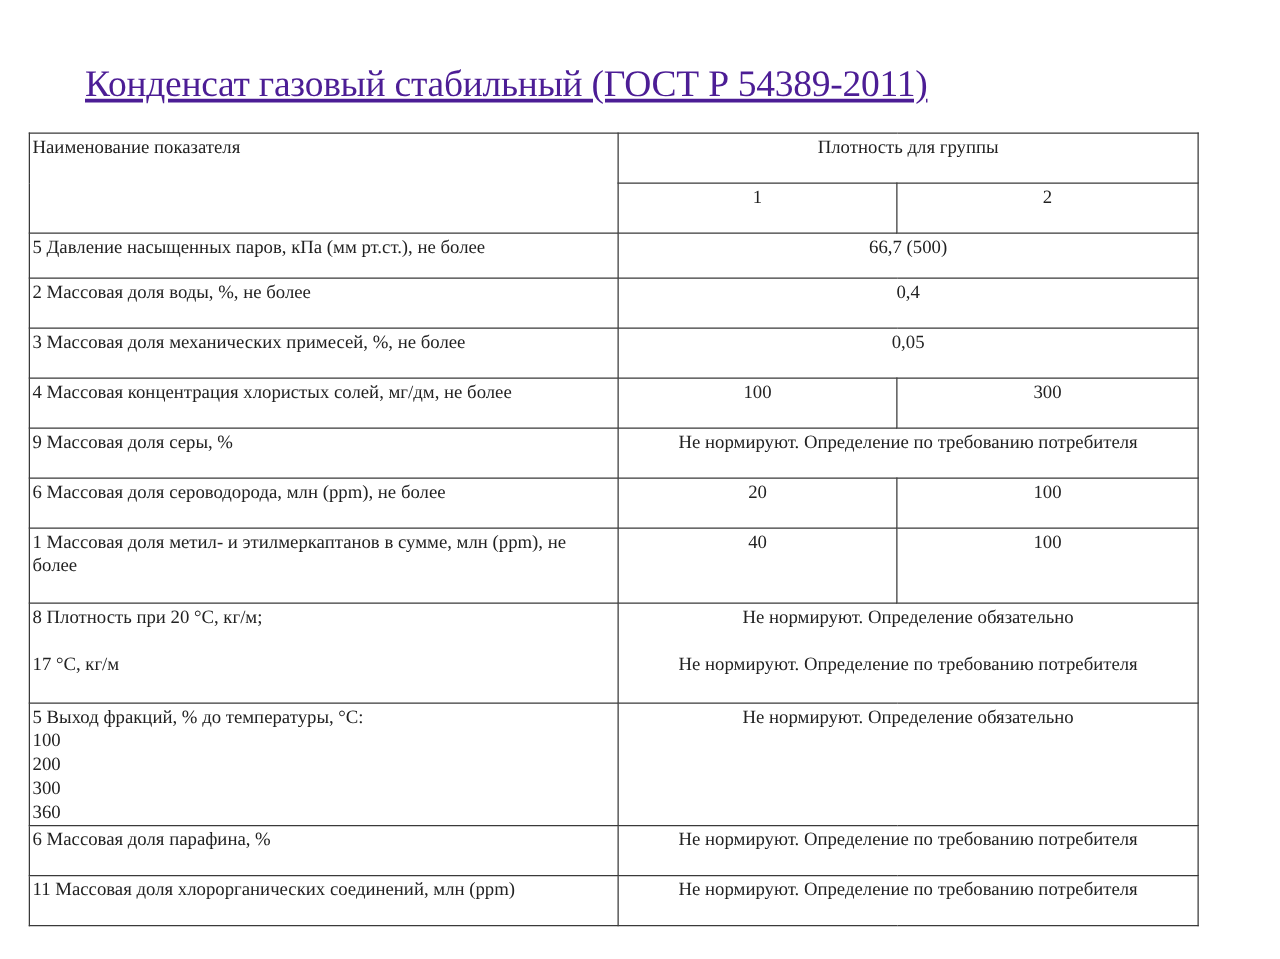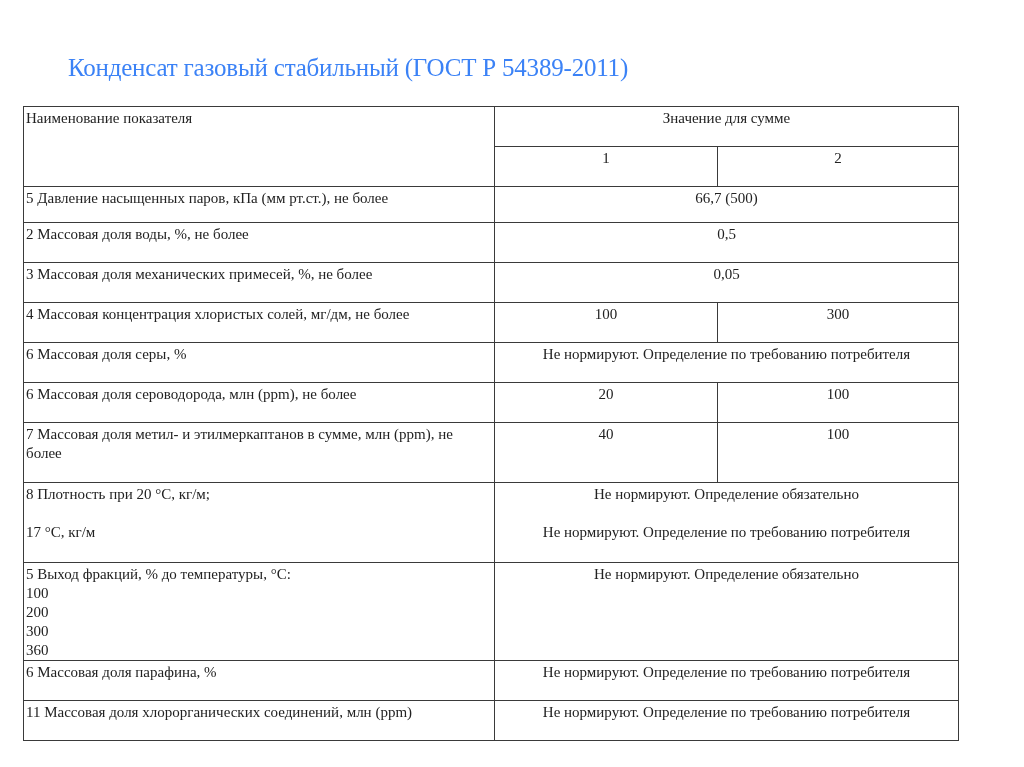--- a/index.html
+++ b/index.html
@@ -12,25 +12,26 @@
       height: 767px;
       position: relative;
       overflow: hidden;
       font-family: "Liberation Serif", "DejaVu Serif", serif;
       color: #1a1a1a;
     }
     .title {
       position: absolute;
       left: 68px;
       top: 52px;
-      font-size: 25px;
+      font-size: 30px;
       line-height: 32px;
-      color: #3b82f6;
+      color: #4c1d95;
       letter-spacing: -0.2px;
       white-space: nowrap;
+      text-decoration: underline;
     }
     table.spec {
       position: absolute;
       left: 23px;
       top: 106px;
       width: 935px;
       border-collapse: collapse;
       table-layout: fixed;
       font-size: 15px;
       line-height: 19px;
@@ -58,55 +59,55 @@
 
 <table class="spec">
   <colgroup>
     <col class="name">
     <col class="g1">
     <col class="g2">
   </colgroup>
   <tbody>
     <tr style="height:40px">
       <td rowspan="2">Наименование показателя</td>
-      <td colspan="2" class="c">Значение для сумме</td>
+      <td colspan="2" class="c">Плотность для группы</td>
     </tr>
     <tr style="height:40px">
       <td class="c">1</td>
       <td class="c">2</td>
     </tr>
 
     <tr style="height:36px">
       <td>5 Давление насыщенных паров, кПа (мм рт.ст.), не более</td>
       <td colspan="2" class="c">66,7 (500)</td>
     </tr>
     <tr style="height:40px">
       <td>2 Массовая доля воды, %, не более</td>
-      <td colspan="2" class="c">0,5</td>
+      <td colspan="2" class="c">0,4</td>
     </tr>
     <tr style="height:40px">
       <td>3 Массовая доля механических примесей, %, не более</td>
       <td colspan="2" class="c">0,05</td>
     </tr>
     <tr style="height:40px">
       <td>4 Массовая концентрация хлористых солей, мг/дм, не более</td>
       <td class="c">100</td>
       <td class="c">300</td>
     </tr>
     <tr style="height:40px">
-      <td>6 Массовая доля серы, %</td>
+      <td>9 Массовая доля серы, %</td>
       <td colspan="2" class="c">Не нормируют. Определение по требованию потребителя</td>
     </tr>
     <tr style="height:40px">
       <td>6 Массовая доля сероводорода, млн (ppm), не более</td>
       <td class="c">20</td>
       <td class="c">100</td>
     </tr>
     <tr style="height:60px">
-      <td>7 Массовая доля метил- и этилмеркаптанов в сумме, млн (ppm), не более</td>
+      <td>1 Массовая доля метил- и этилмеркаптанов в сумме, млн (ppm), не более</td>
       <td class="c">40</td>
       <td class="c">100</td>
     </tr>
     <tr style="height:80px">
       <td>
         <span class="line">8 Плотность при 20 °С, кг/м;</span>
         <span class="gap"></span>
         <span class="line">17 °С, кг/м</span>
       </td>
       <td colspan="2" class="c">

